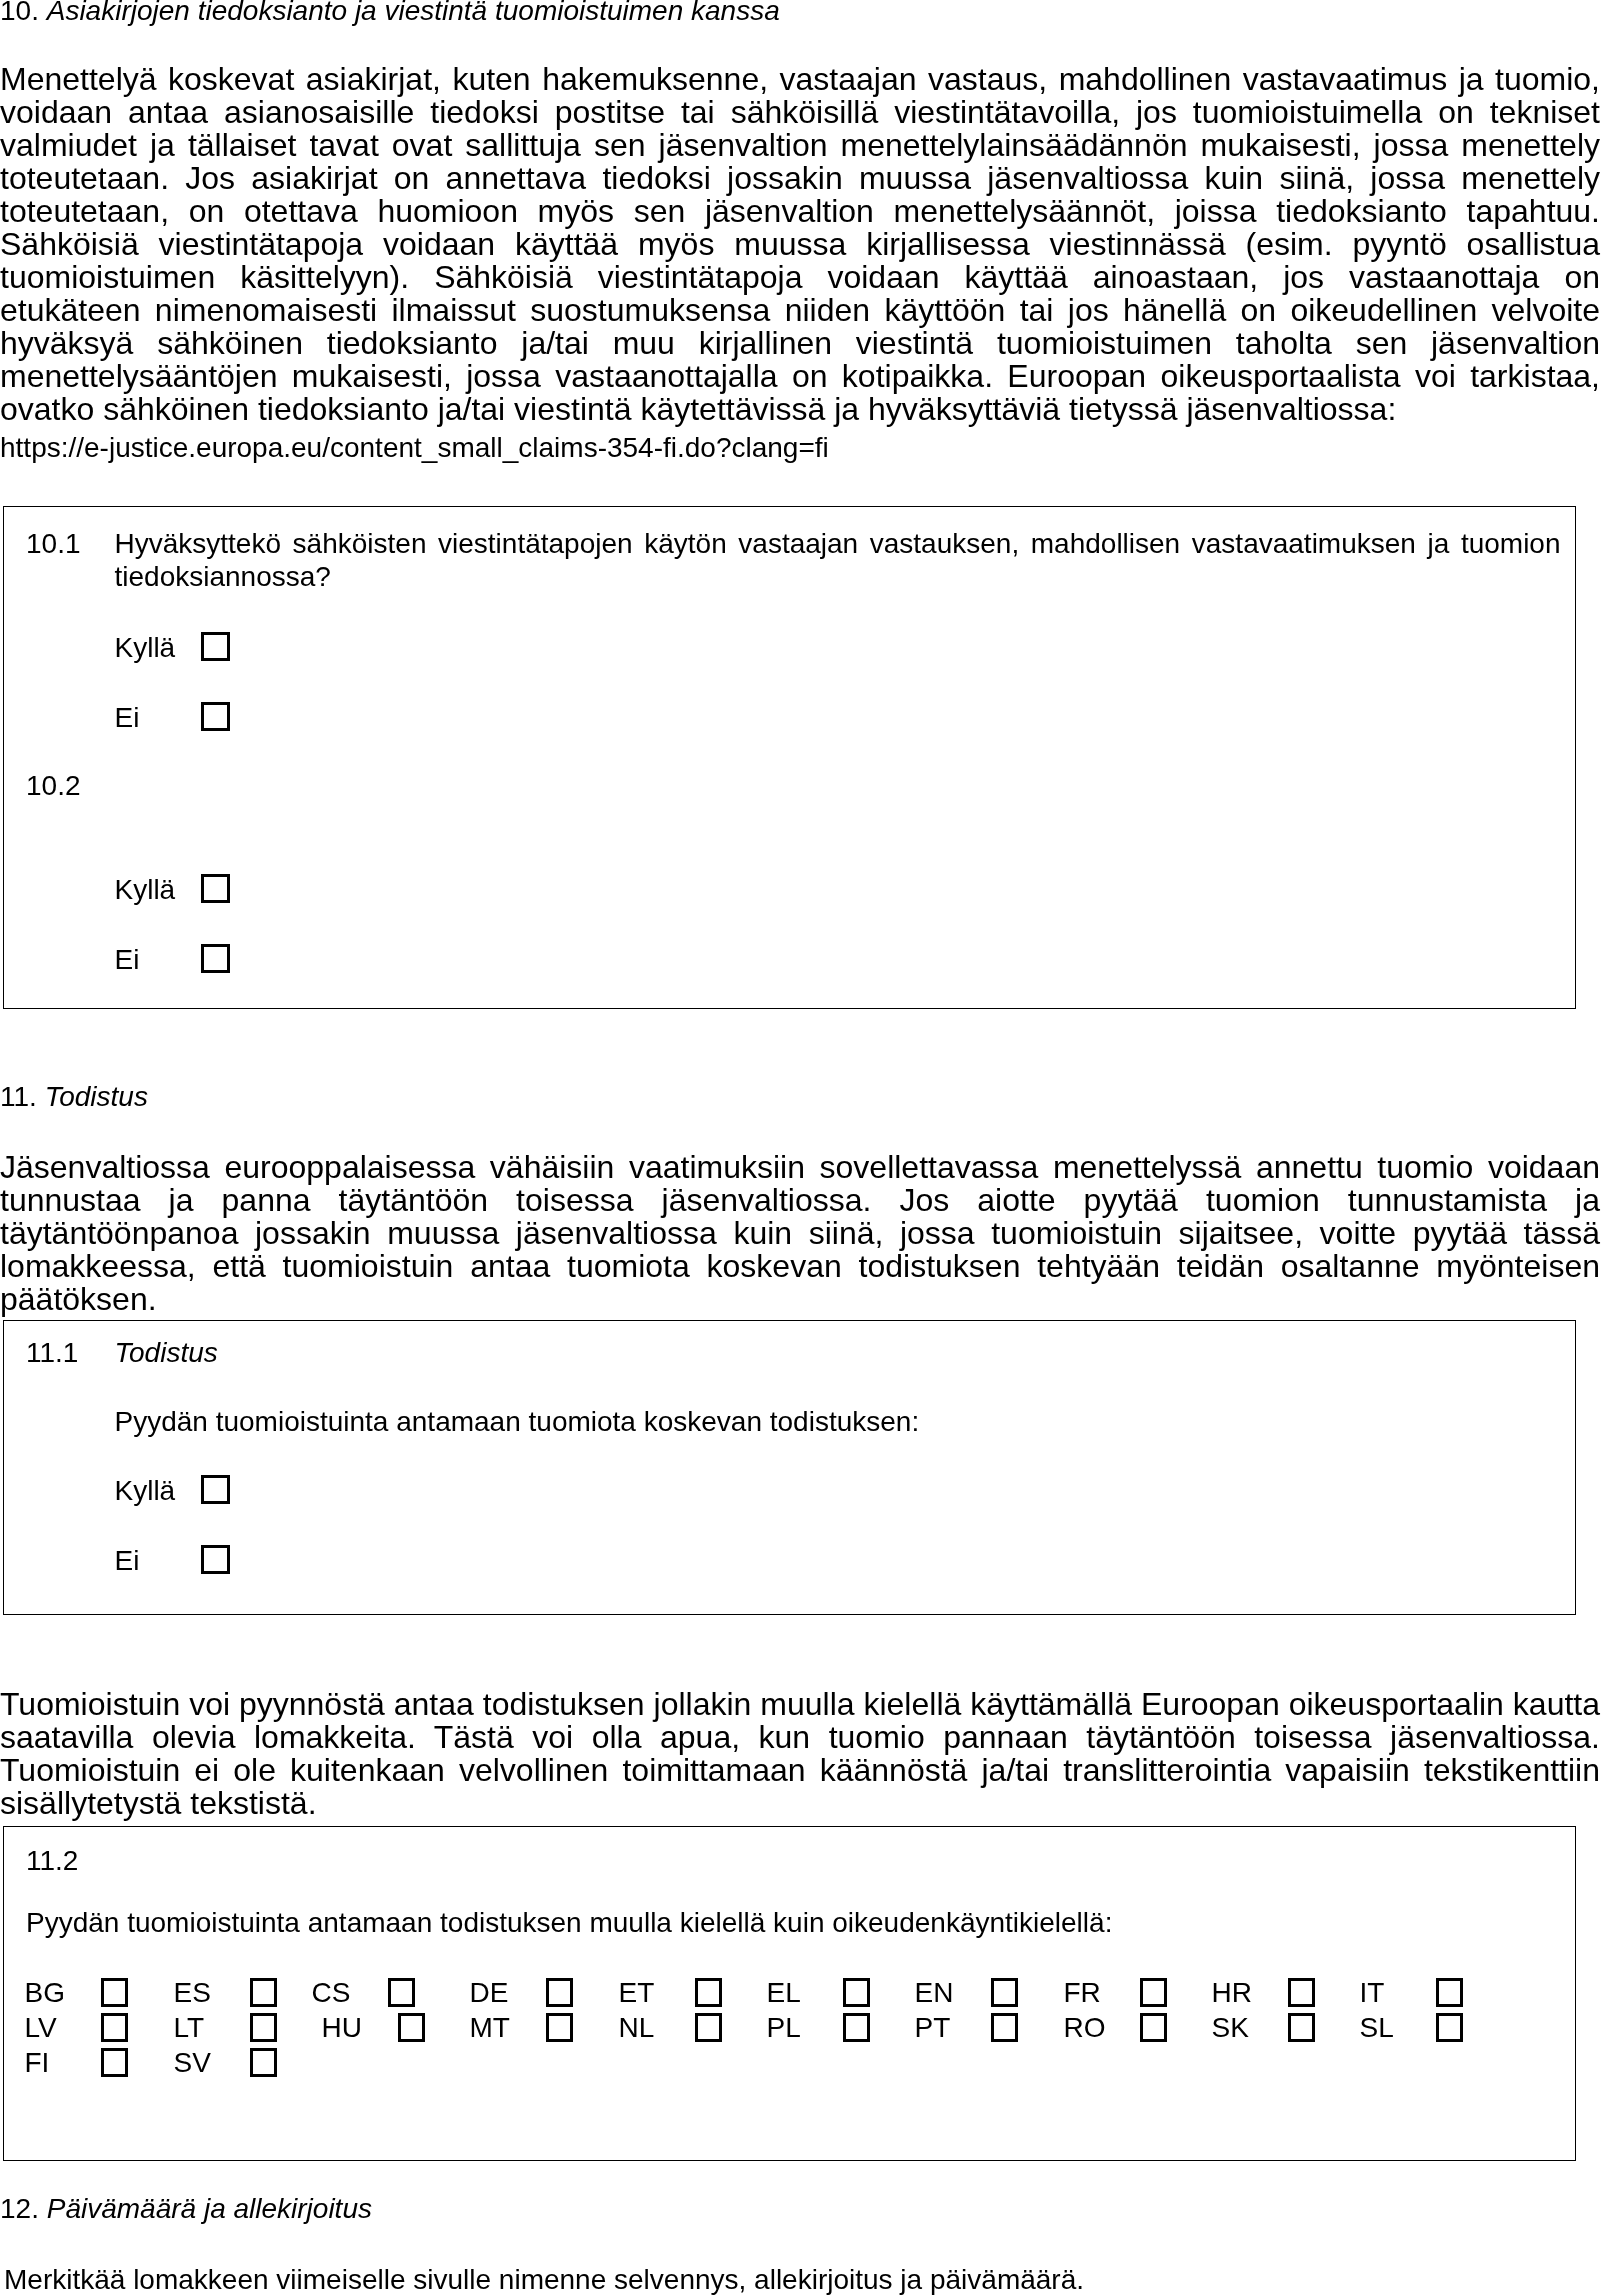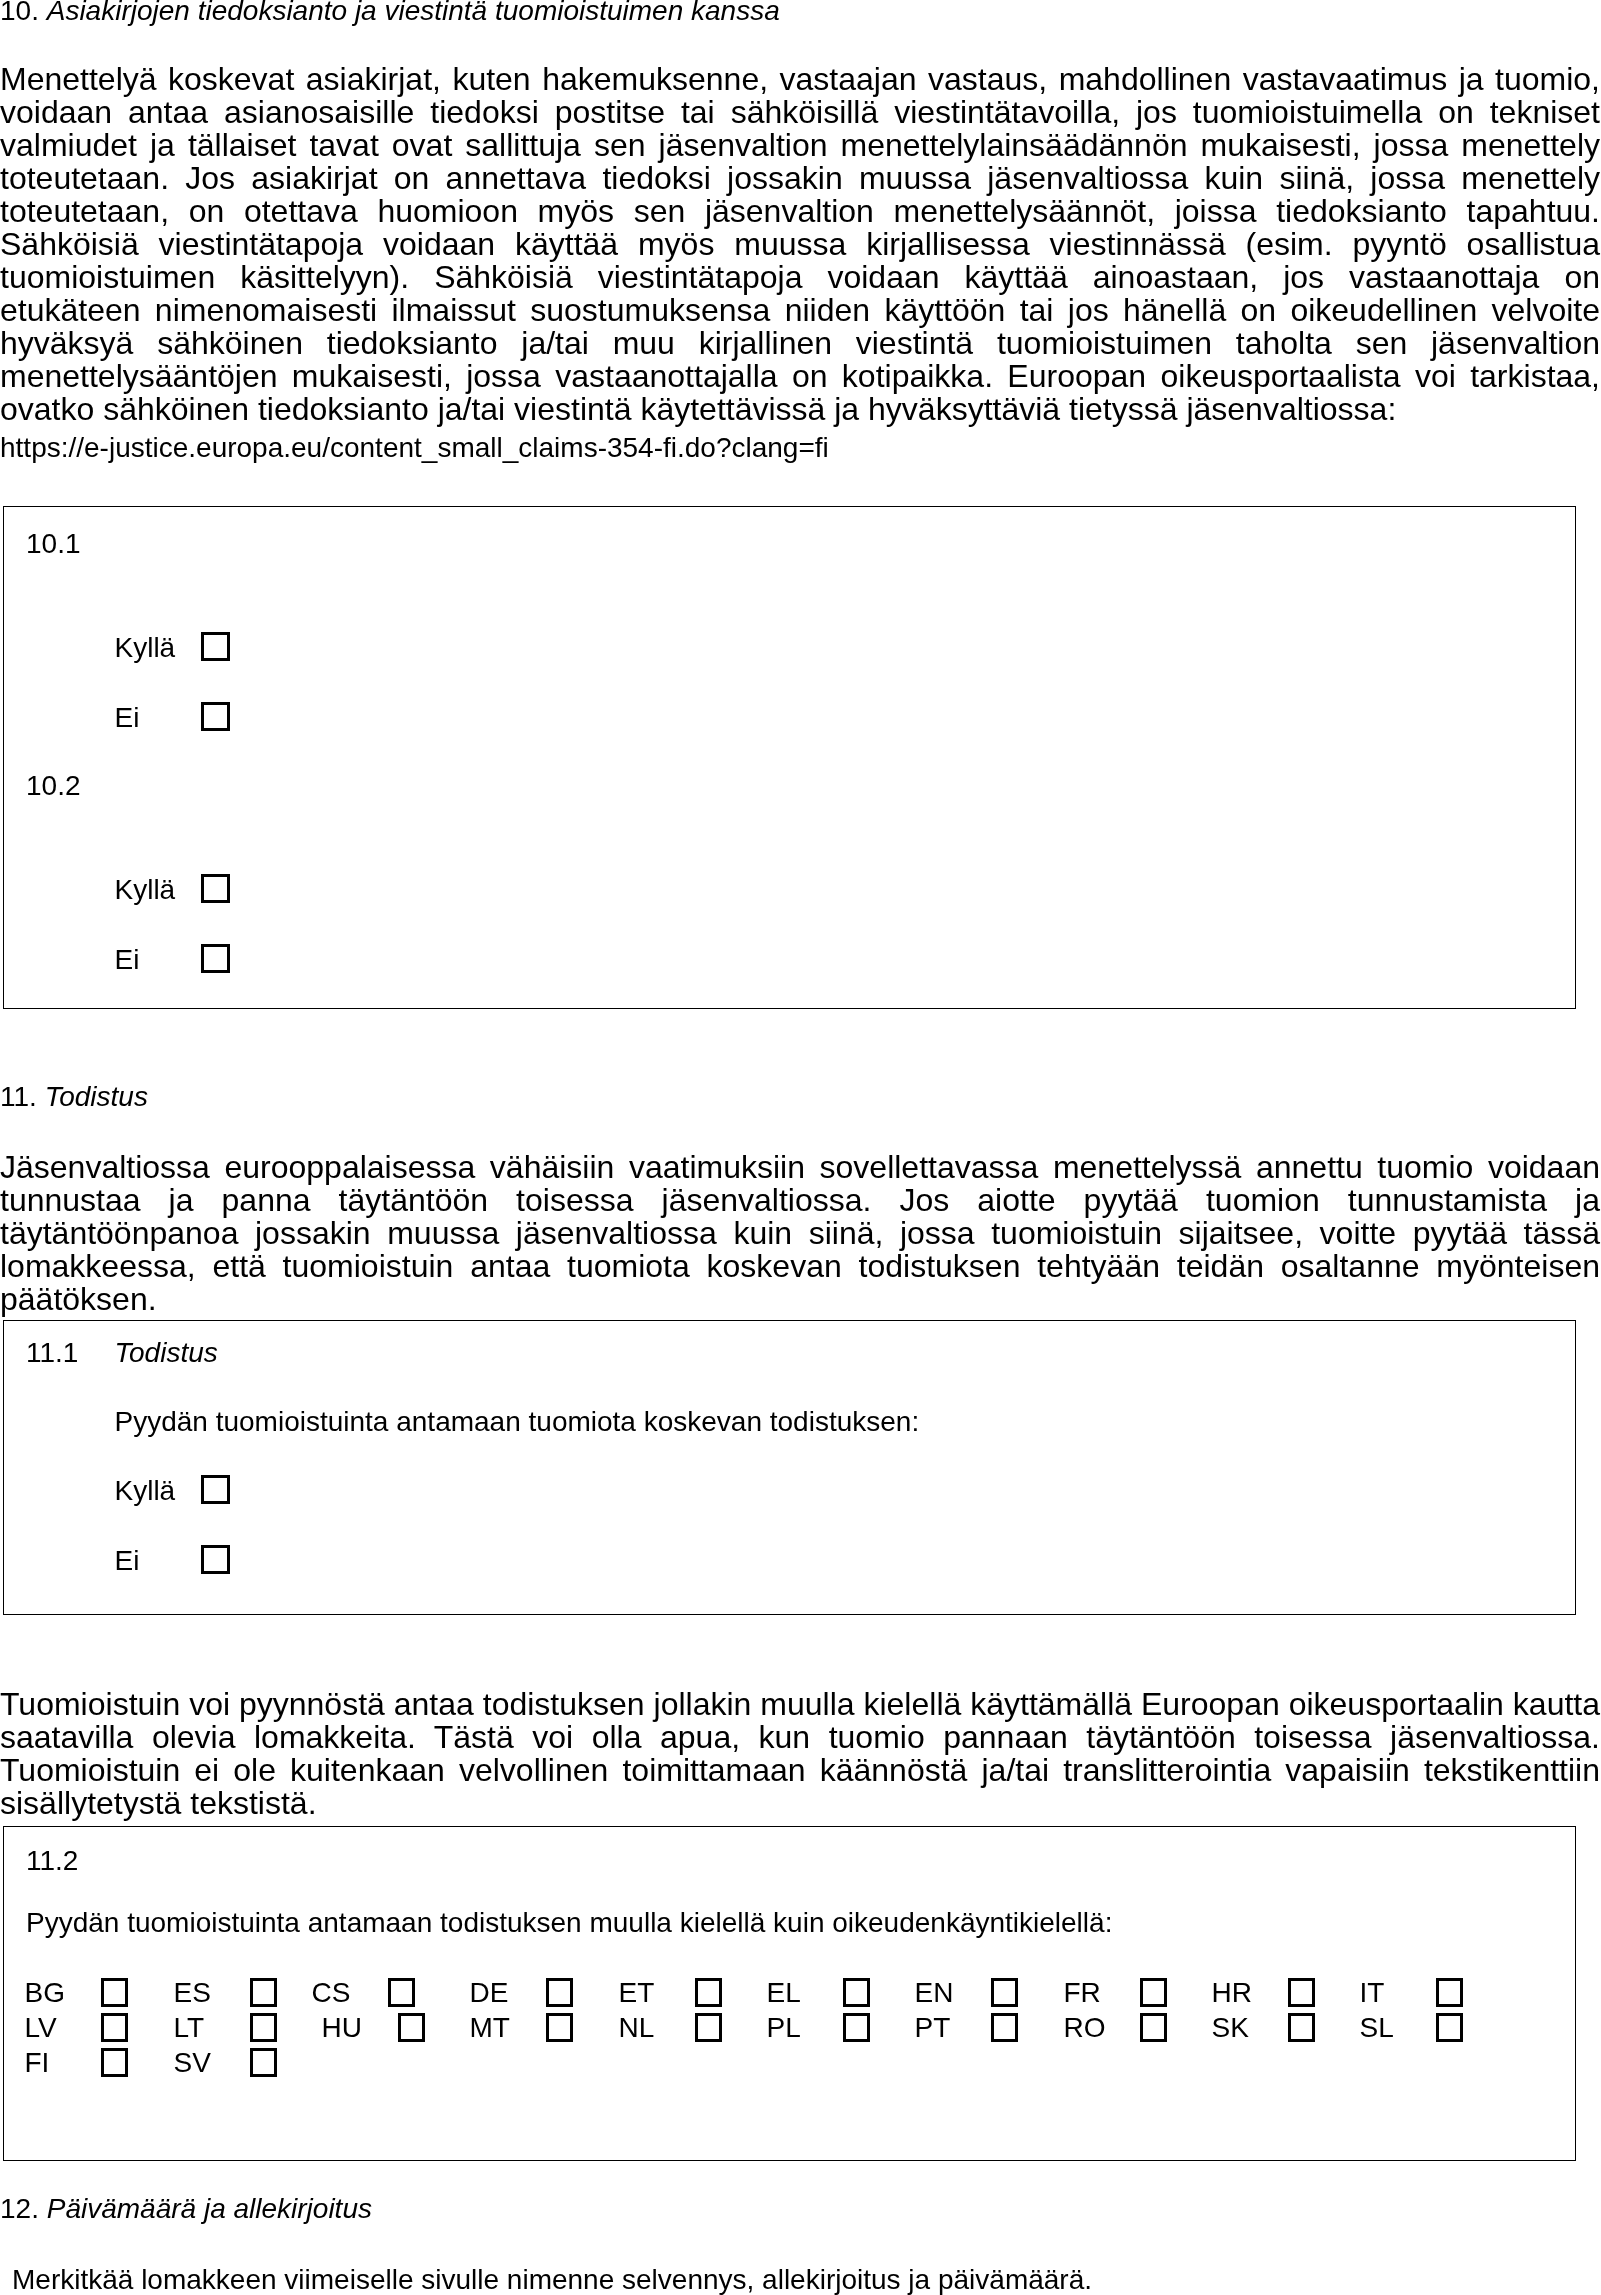--- a/index.html
+++ b/index.html
@@ -29,20 +29,21 @@
   <i>Asiakirjojen tiedoksianto ja viestintä tuomioistuimen kanssa</i>
 </div>
 
 <div class="para last-left" style="top:63px;">Menettelyä koskevat asiakirjat, kuten hakemuksenne, vastaajan vastaus, mahdollinen vastavaatimus ja tuomio, voidaan antaa asianosaisille tiedoksi postitse tai sähköisillä viestintätavoilla, jos tuomioistuimella on tekniset valmiudet ja tällaiset tavat ovat sallittuja sen jäsenvaltion menettelylainsäädännön mukaisesti, jossa menettely toteutetaan. Jos asiakirjat on annettava tiedoksi jossakin muussa jäsenvaltiossa kuin siinä, jossa menettely toteutetaan, on otettava huomioon myös sen jäsenvaltion menettelysäännöt, joissa tiedoksianto tapahtuu. Sähköisiä viestintätapoja voidaan käyttää myös muussa kirjallisessa viestinnässä (esim. pyyntö osallistua tuomioistuimen käsittelyyn). Sähköisiä viestintätapoja voidaan käyttää ainoastaan, jos vastaanottaja on etukäteen nimenomaisesti ilmaissut suostumuksensa niiden käyttöön tai jos hänellä on oikeudellinen velvoite hyväksyä sähköinen tiedoksianto ja/tai muu kirjallinen viestintä tuomioistuimen taholta sen jäsenvaltion menettelysääntöjen mukaisesti, jossa vastaanottajalla on kotipaikka. Euroopan oikeusportaalista voi tarkistaa, ovatko sähköinen tiedoksianto ja/tai viestintä käytettävissä ja hyväksyttäviä tietyssä jäsenvaltiossa:</div>
 
 <div class="abs url" style="top:431px;">https://e-justice.europa.eu/content_small_claims-354-fi.do?clang=fi</div>
 
 <div class="box" style="top:506px; height:503px;">
 
   <div class="abs num" style="top:20px;">10.1</div>
+  <div class="qtext" style="top:20px;">Hyväksyttekö sähköisten viestintätapojen käytön vastaajan vastauksen, mahdollisen vastavaatimuksen ja tuomion tiedoksiannossa?</div>
   <div class="abs opt-label" style="top:124px;">Kyllä</div>
   <div class="cb" style="left:197px; top:125px;"></div>
   <div class="abs opt-label" style="top:194px;">Ei</div>
   <div class="cb" style="left:197px; top:195px;"></div>
 
   <div class="abs num" style="top:262px;">10.2</div>
   <div class="abs opt-label" style="top:366px;">Kyllä</div>
   <div class="cb" style="left:197px; top:367px;"></div>
   <div class="abs opt-label" style="top:436px;">Ei</div>
   <div class="cb" style="left:197px; top:437px;"></div>
@@ -164,21 +165,21 @@
         <span class="cb"></span>
       </div>
   </div>
 </div>
 
 <div class="abs heading" style="top:2192px;">
   <span>12.</span>
   <i>Päivämäärä ja allekirjoitus</i>
 </div>
 
-<div class="abs" style="left:12px; top:2263px;">Merkitkää lomakkeen viimeiselle sivulle nimenne selvennys, allekirjoitus ja päivämäärä.</div>
+<div class="abs" style="left:4px; top:2263px;">Merkitkää lomakkeen viimeiselle sivulle nimenne selvennys, allekirjoitus ja päivämäärä.</div>
 
 <style>
   
   .lang { width:125px; height:29px; }
   .lang .lang-label { line-height:29px; top:-29px;text-align:right; }
   .lang .cb { position:absolute; left:76px; top:-29px; }
 </style>
 
 
 </body></html>

